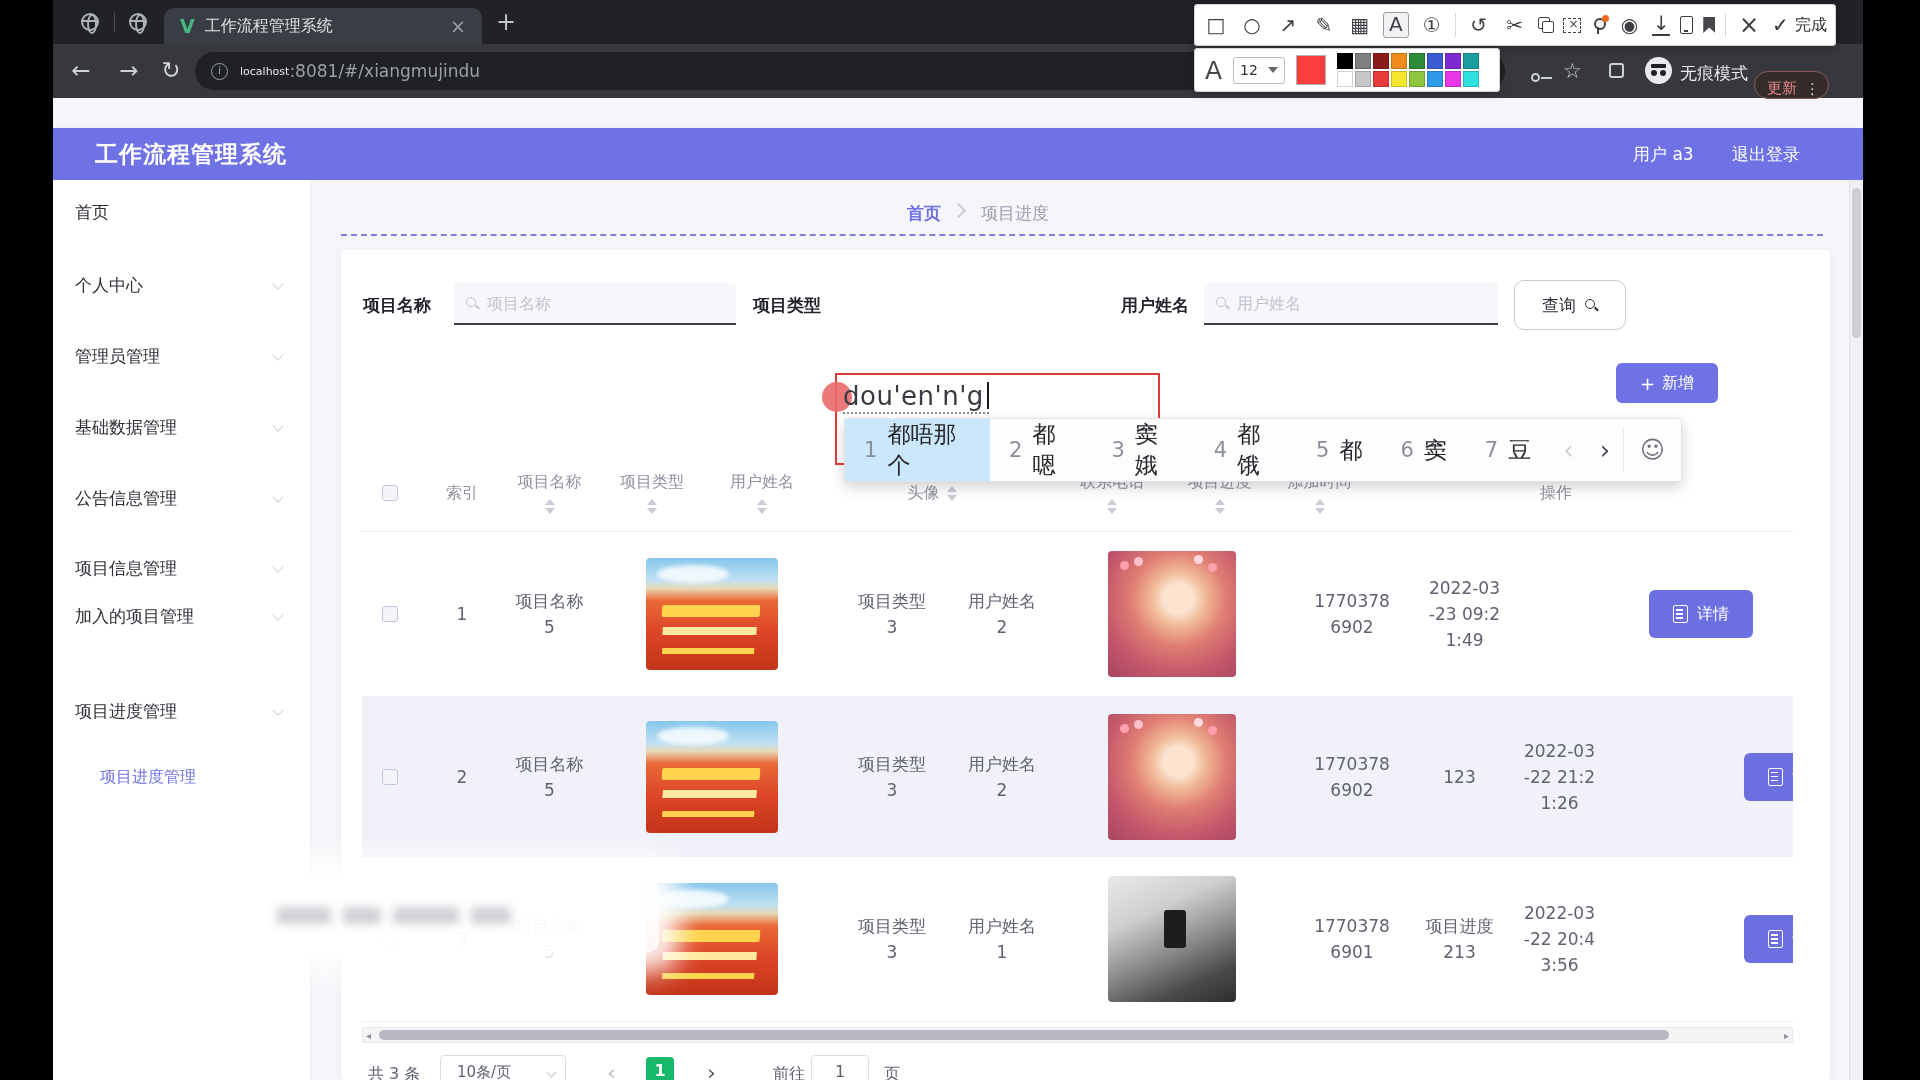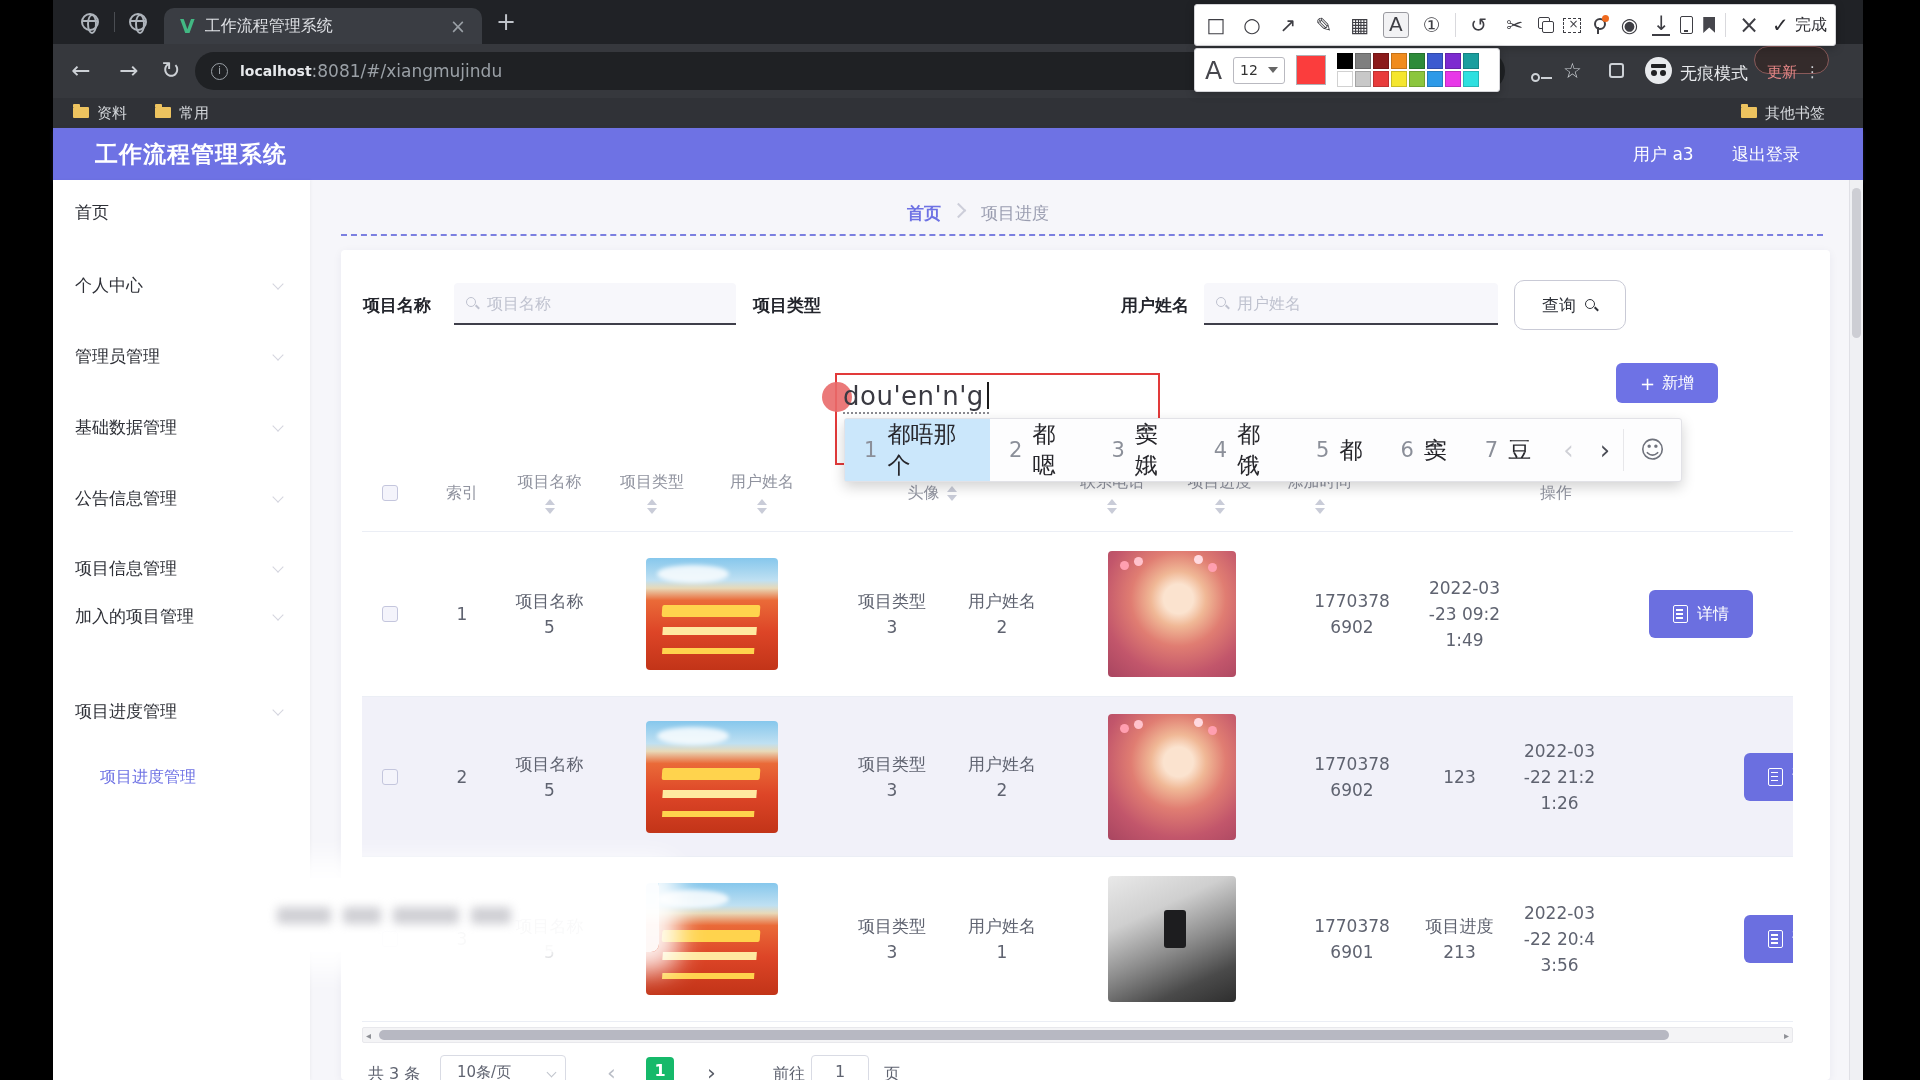--- a/index.html
+++ b/index.html
@@ -18,31 +18,31 @@
   .tab { position:absolute; left:111px; top:8px; width:318px; height:36px; background:#3a3d43; border-radius:10px 10px 0 0; display:flex; align-items:center; padding:0 12px 0 16px; }
   .vlogo { color:#42b883; font-weight:bold; font-size:19px; margin-right:10px; }
   .tabtitle { color:#dfe1e5; font-size:16px; flex:1; white-space:nowrap; overflow:hidden; }
   .tabclose { color:#9aa0a6; font-size:19px; padding:0 4px; }
   .newtab { position:absolute; left:443px; top:8px; color:#c0c4ca; font-size:24px; line-height:28px; }
 
   .toolbar { position:absolute; left:0; top:44px; width:1810px; height:54px; background:#36383d; }
   .navbtn { position:absolute; top:13px; color:#cdd1d6; font-size:23px; width:28px; text-align:center; }
   .pill { position:absolute; left:142px; top:8px; width:1310px; height:38px; background:#1f2124; border-radius:19px; display:flex; align-items:center; padding:0 16px; }
   .i-info { width:17px; height:17px; border:1.5px solid #9aa0a6; border-radius:50%; color:#9aa0a6; font-size:11px; text-align:center; line-height:14px; margin-right:12px; flex:none; }
-  .urlhost { color:#e8eaed; font-size:14px; font-weight:bold; }
+  .urlhost { color:#e8eaed; font-size:11px; font-weight:normal; }
   .urlrest { color:#9aa0a6; font-size:17px; }
   .i-key { position:absolute; left:1478px; top:29px; width:9px; height:9px; border:2px solid #cdd1d6; border-radius:50%; }
   .i-key::after { content:''; position:absolute; left:8px; top:2px; width:11px; height:2px; background:#cdd1d6; }
   .star { position:absolute; left:1510px; top:15px; color:#cdd1d6; font-size:21px; }
   .i-sq { position:absolute; left:1556px; top:19px; width:15px; height:15px; border:2px solid #cdd1d6; border-radius:3px; }
   .i-incog { position:absolute; left:1592px; top:13px; width:27px; height:27px; border-radius:50%; background:#e8eaed; }
   .i-incog::before { content:''; position:absolute; left:6px; top:7px; width:15px; height:4px; background:#202124; border-radius:1px; }
   .i-incog::after { content:''; position:absolute; left:6px; top:13px; width:6px; height:6px; border-radius:50%; background:#202124; box-shadow:9px 0 0 #202124; }
   .incoglbl { position:absolute; left:1627px; top:18px; color:#e8eaed; font-size:17px; }
-  .updatepill { position:absolute; left:1701px; top:2px; height:28px; border:1px solid #8a5a5a; border-radius:14px; background:#342b2b; display:flex; align-items:flex-start; padding:16px 8px 0 12px; gap:8px; }
+  .updatepill { position:absolute; left:1701px; top:27px; height:28px; border:1px solid #8a5a5a; border-radius:14px; background:#342b2b; display:flex; align-items:flex-end; padding:16px 8px 0 12px; gap:8px; }
   .updatepill .u { color:#e88787; font-size:15px; }
   .updatepill .m { color:#cfd3d8; font-size:15px; }
 
   .bookmarks { position:absolute; left:0; top:98px; width:1810px; height:30px; background:#303237; }
   .i-folder { display:inline-block; width:16px; height:11px; background:#edc35f; border-radius:1px; position:relative; vertical-align:middle; }
   .i-folder::before { content:''; position:absolute; left:0; top:-3px; width:7px; height:3px; background:#edc35f; border-radius:1px 1px 0 0; }
   .bmitem { position:absolute; top:5px; color:#d5d8dc; font-size:15px; line-height:20px; }
   .bmitem .i-folder { margin-right:8px; margin-top:-2px; }
 
   
@@ -202,25 +202,20 @@
       <span class="star">☆</span>
       <span class="i-sq"></span>
       <span class="i-incog"></span>
       <span class="incoglbl">无痕模式</span>
       <div class="updatepill">
         <span class="u">更新</span>
         <span class="m">⋮</span>
       </div>
     </div>
 
-    <div class="bookmarks">
-      <span class="bmitem" style="left:20px"><span class="i-folder"></span><span>资料</span></span>
-      <span class="bmitem" style="left:102px"><span class="i-folder"></span><span>常用</span></span>
-      <span class="bmitem" style="left:1688px"><span class="i-folder"></span><span>其他书签</span></span>
-    </div>
 
     <div class="appheader">
       <span class="apptitle">工作流程管理系统</span>
       <span class="hdr-user">用户 a3</span>
       <span class="hdr-logout">退出登录</span>
     </div>
 
     <div class="mainbg"></div>
     <div class="vstrip"></div>
 

